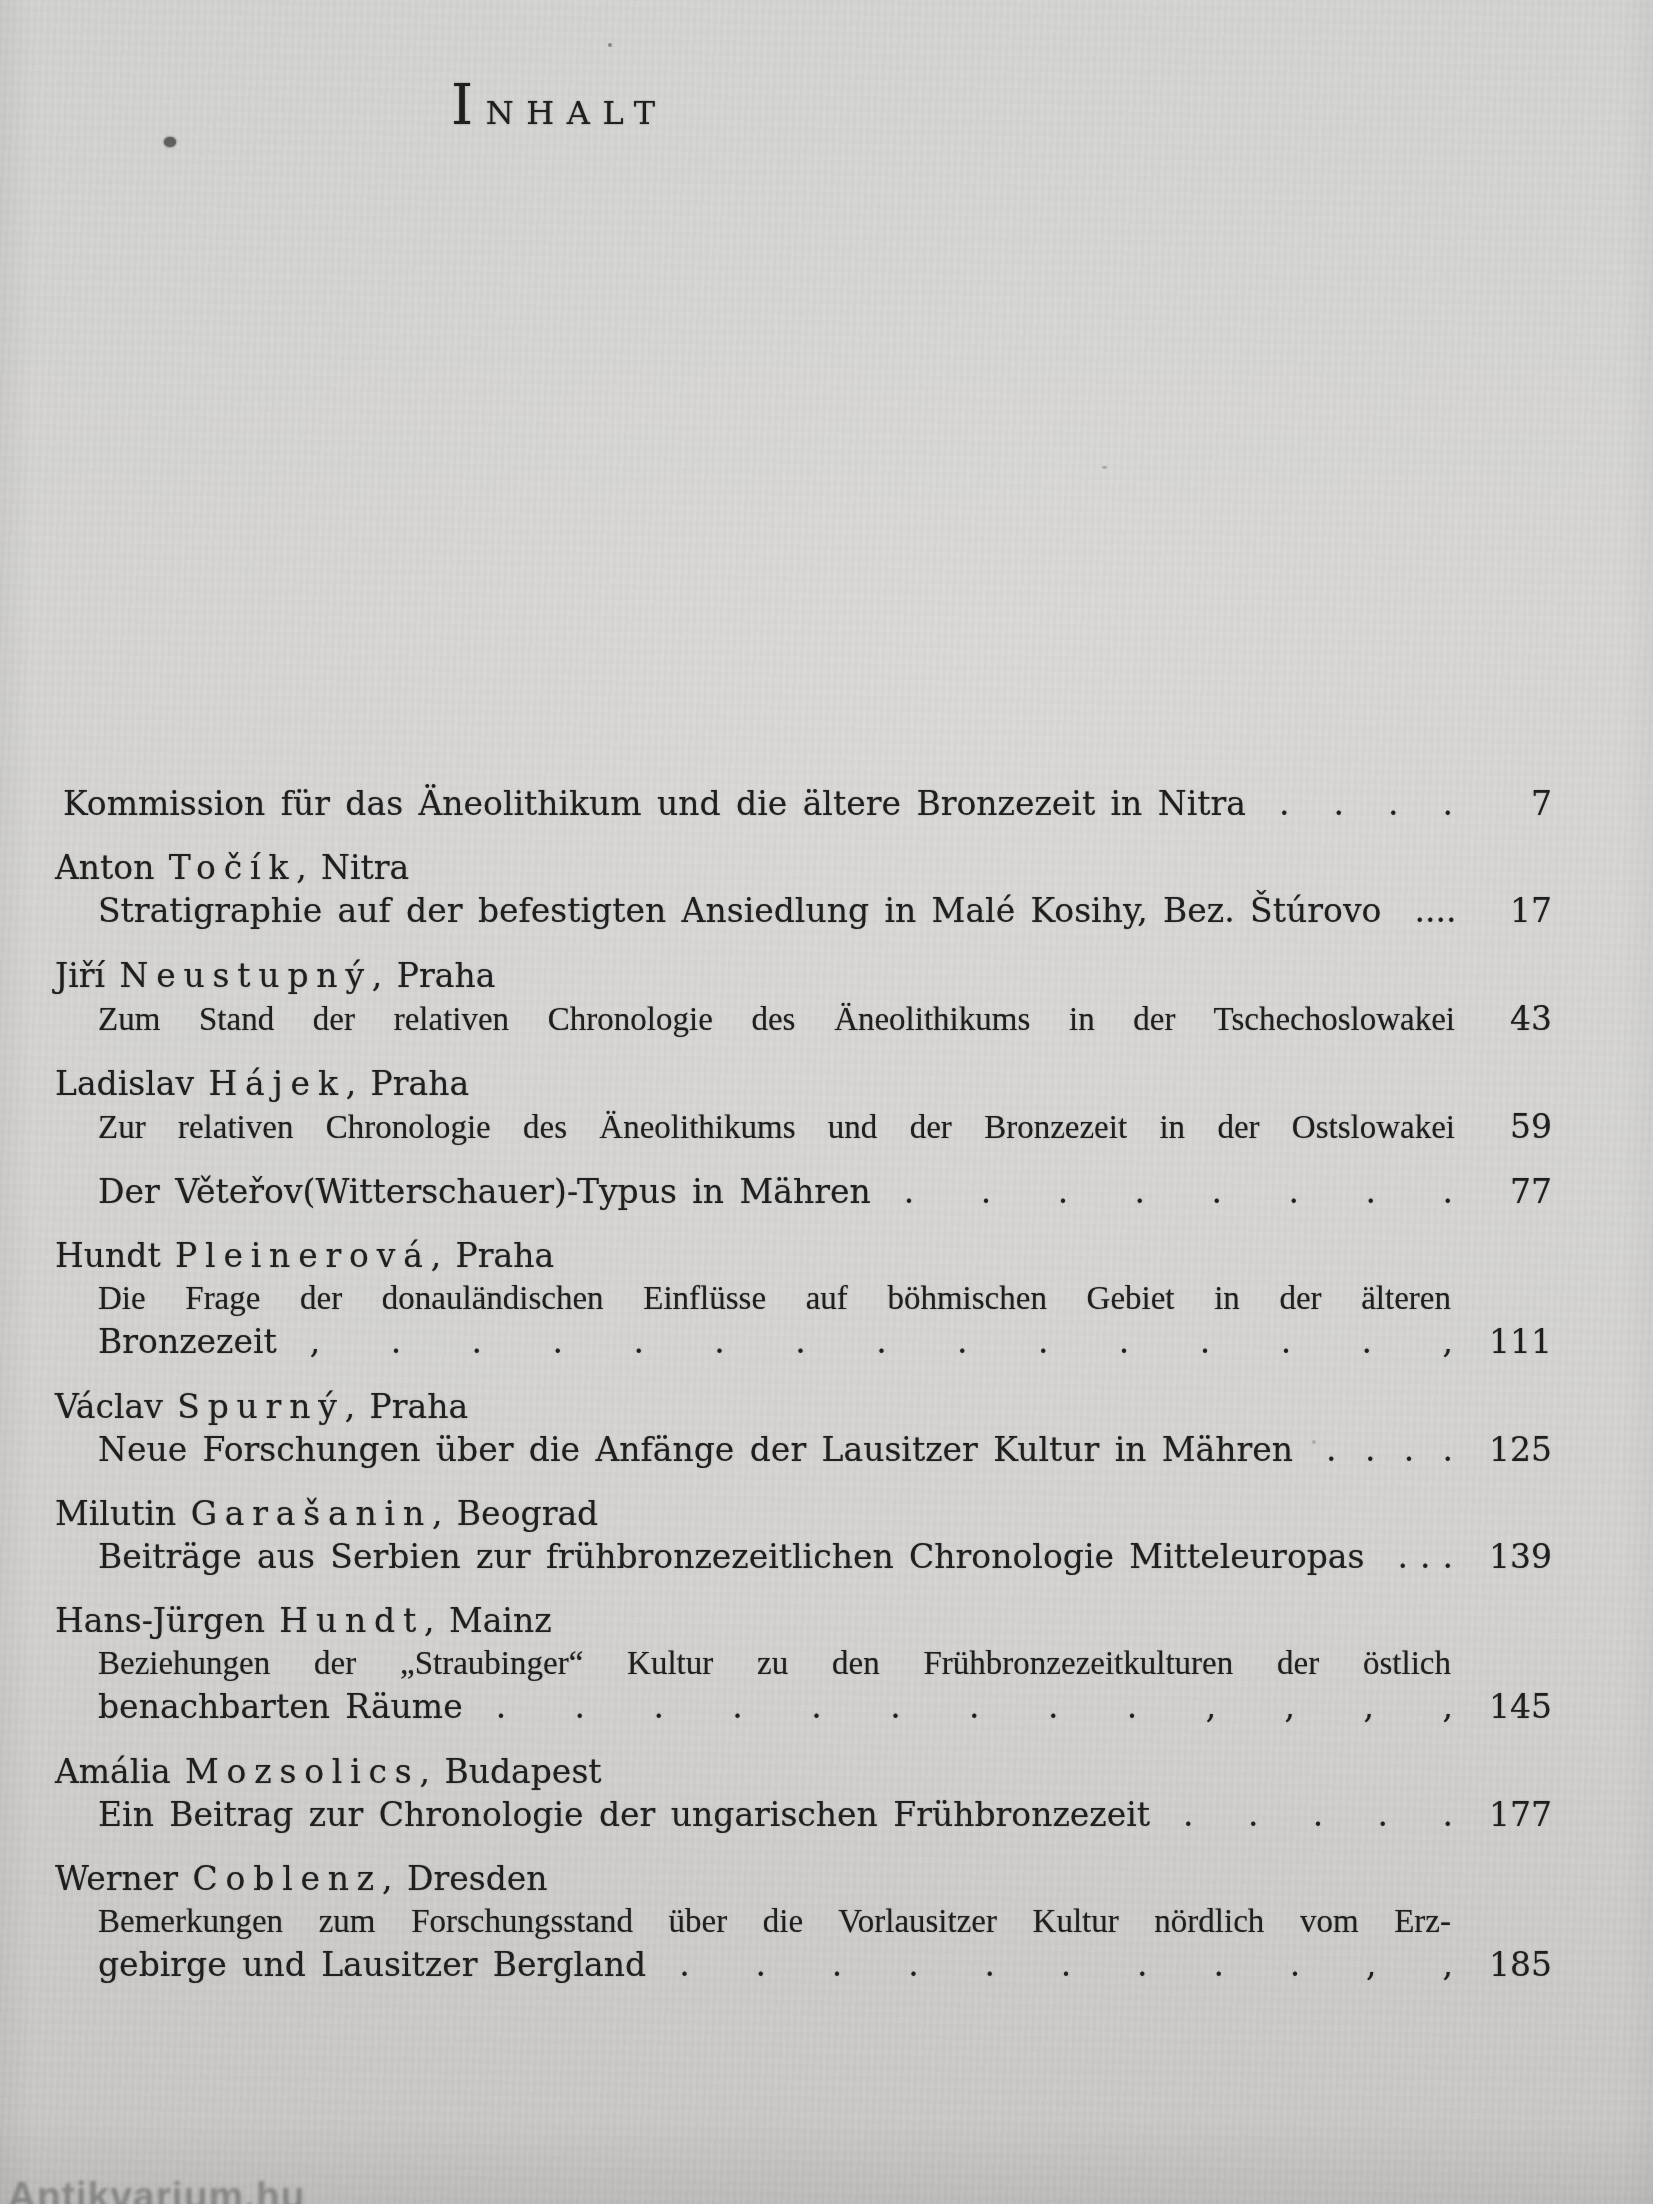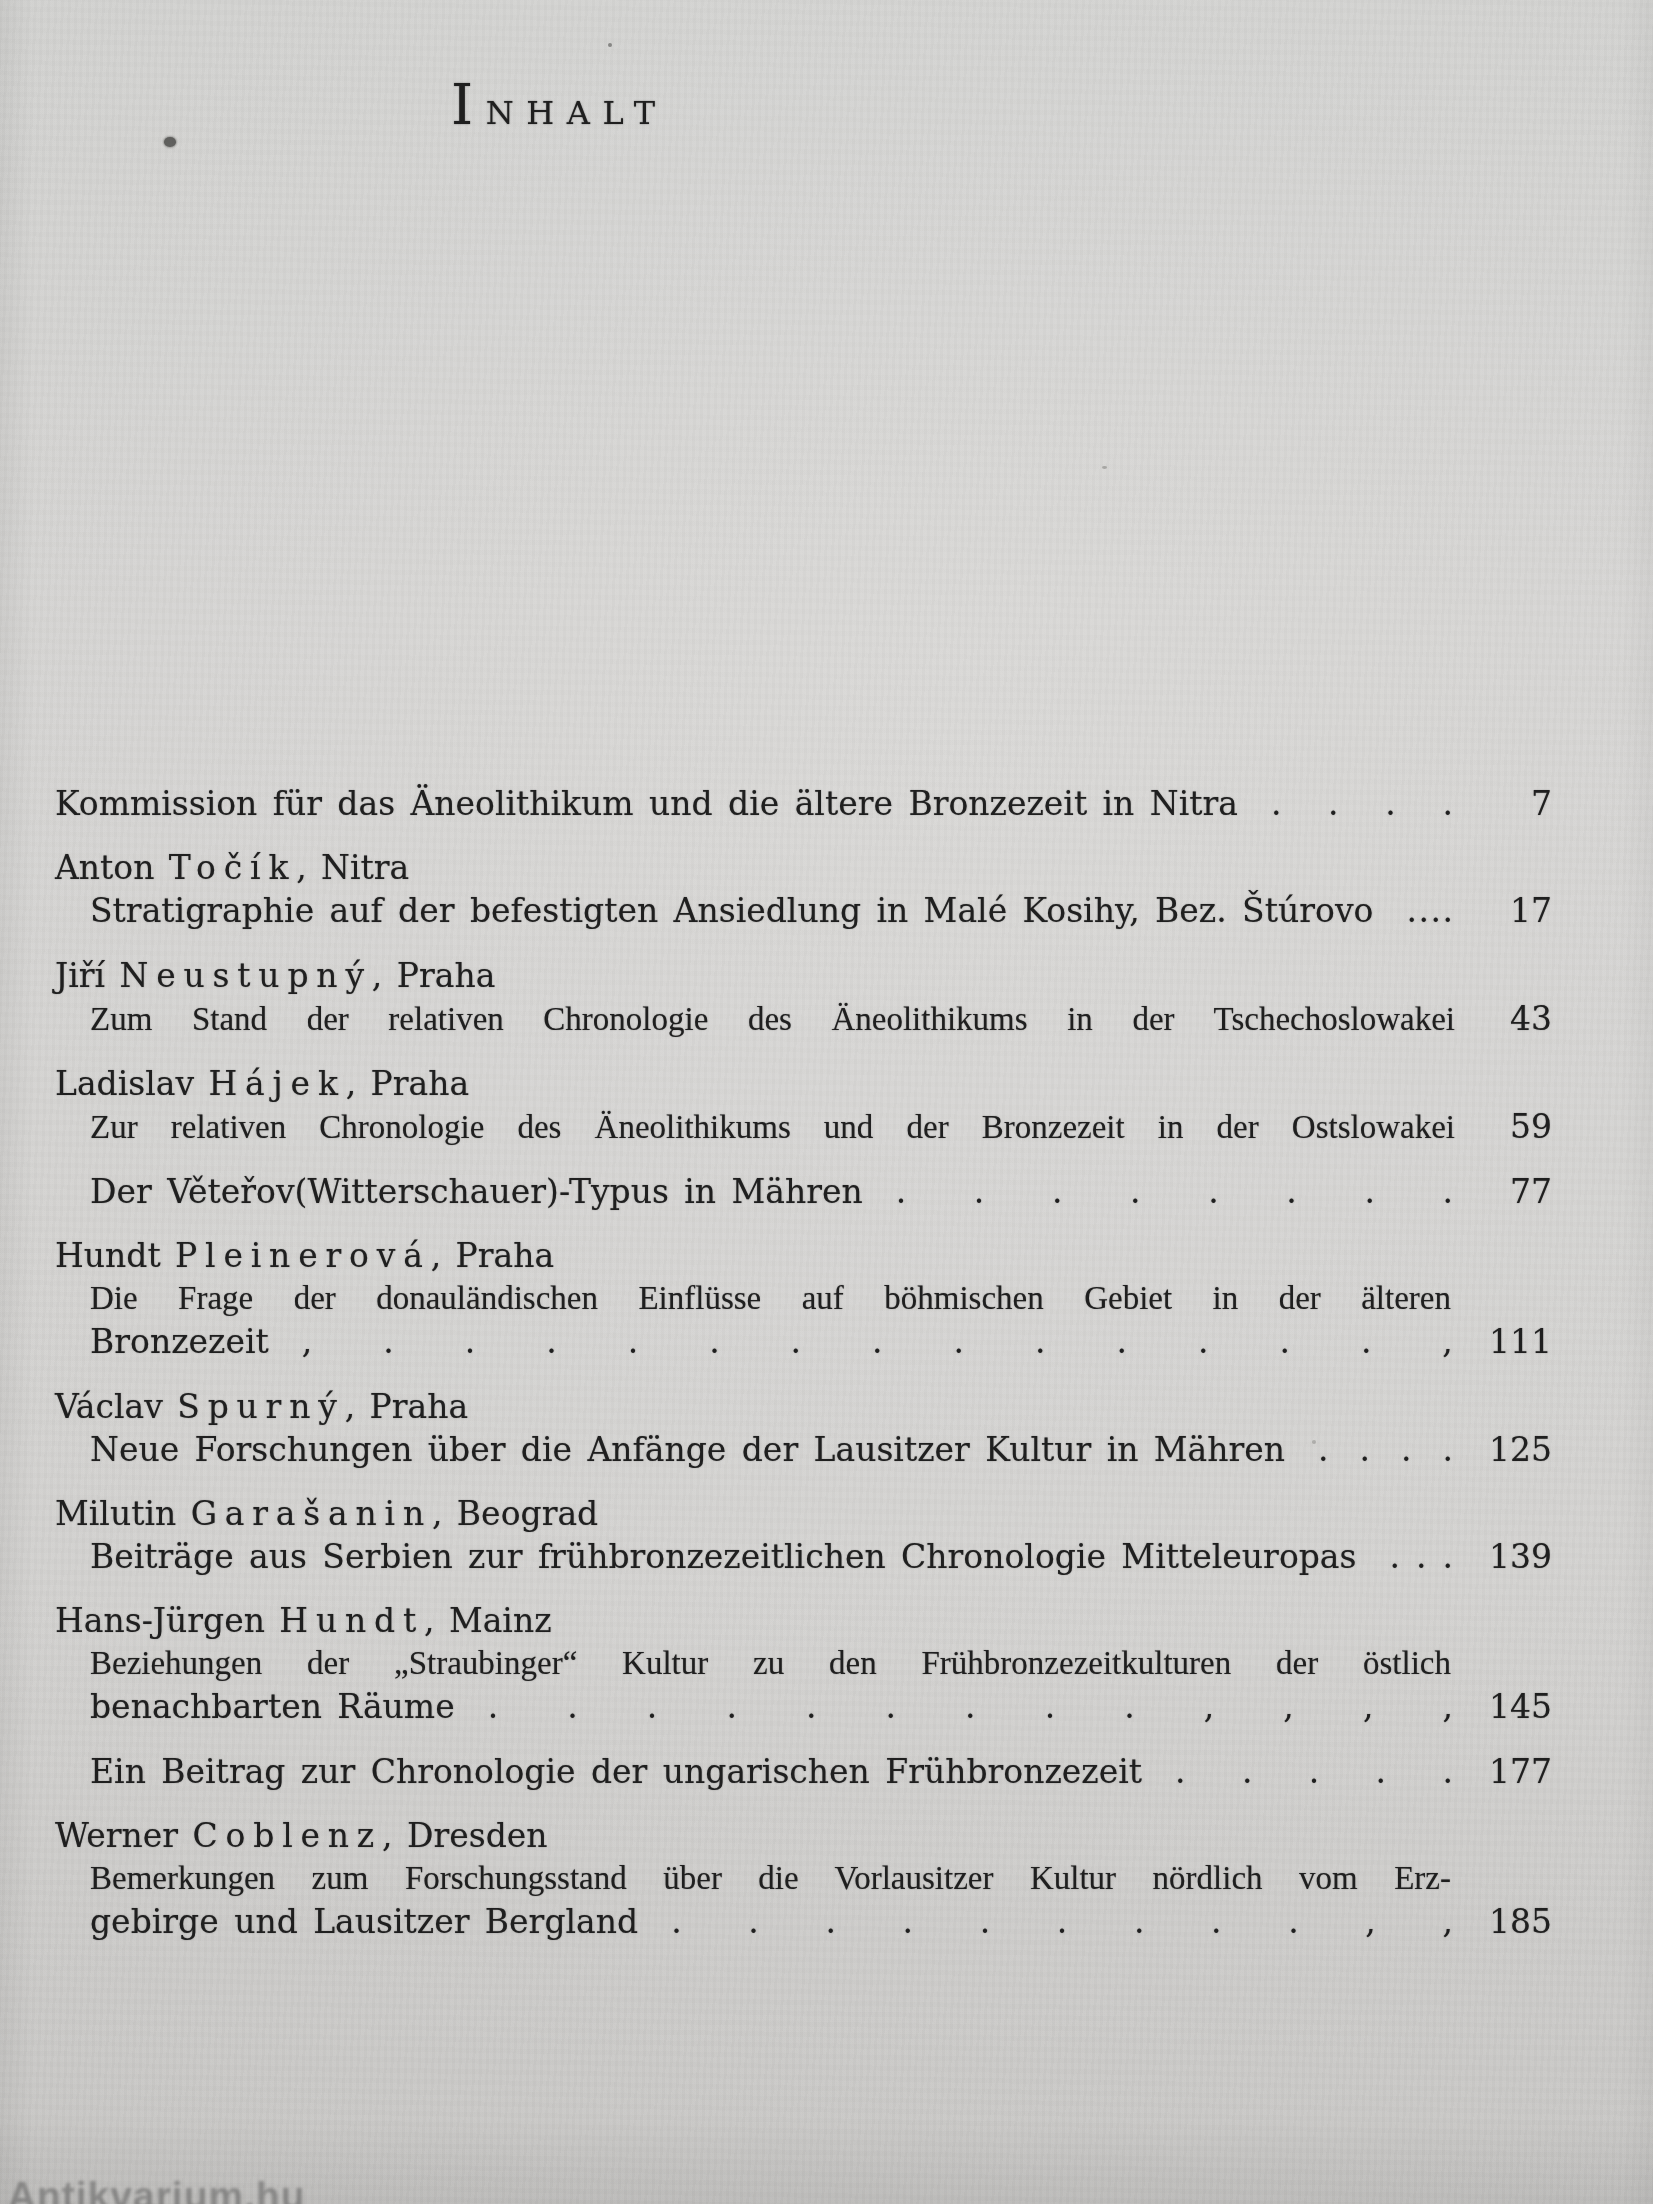--- a/index.html
+++ b/index.html
@@ -40,21 +40,21 @@
     position: absolute;
     left: 55px; top: 782px; width: 1497px;
     font-size: 33px;
     line-height: 43px;
     text-shadow: 0 0 1.2px rgba(30,30,30,0.5);
   }
   .entry { margin-top: 21.3px; }
   .entry:first-child { margin-top: 0; }
   .author { word-spacing: 3.9px; }
   .author .a-sp { letter-spacing: 7.8px; }
-  .row { display: flex; align-items: baseline; }
+  .row { display: flex; align-items: baseline; margin-left: 8px; }
   .row.indent { padding-left: 35px; justify-content: space-between; }
   .row .text { white-space: nowrap; word-spacing: 4.9px; }
   .row .text.justify {
     flex: 1; white-space: normal;
     text-align: justify; text-align-last: justify;
     padding-right: 27px;
     font-family: Liberation Serif, serif;
   }
   .row .text.justify.nopage { padding-right: 101px; }
   .dots {
@@ -225,20 +225,21 @@
             <span>.</span>
             <span>,</span>
             <span>,</span>
             <span>,</span>
             <span>,</span>
           </span>
           <span class="pagenum">145</span>
         </div>
       </div>
       <div class="entry">
+    <div class="author"><span class="a-pre">Amália </span><span class="a-sp">Mozsolics</span><span class="a-post">, Budapest</span></div>
   <div class="row indent">
           <span class="text">Ein Beitrag zur Chronologie der ungarischen Frühbronzezeit</span>
           <span class="dots">
             <span>.</span>
             <span>.</span>
             <span>.</span>
             <span>.</span>
             <span>.</span>
           </span>
           <span class="pagenum">177</span>

